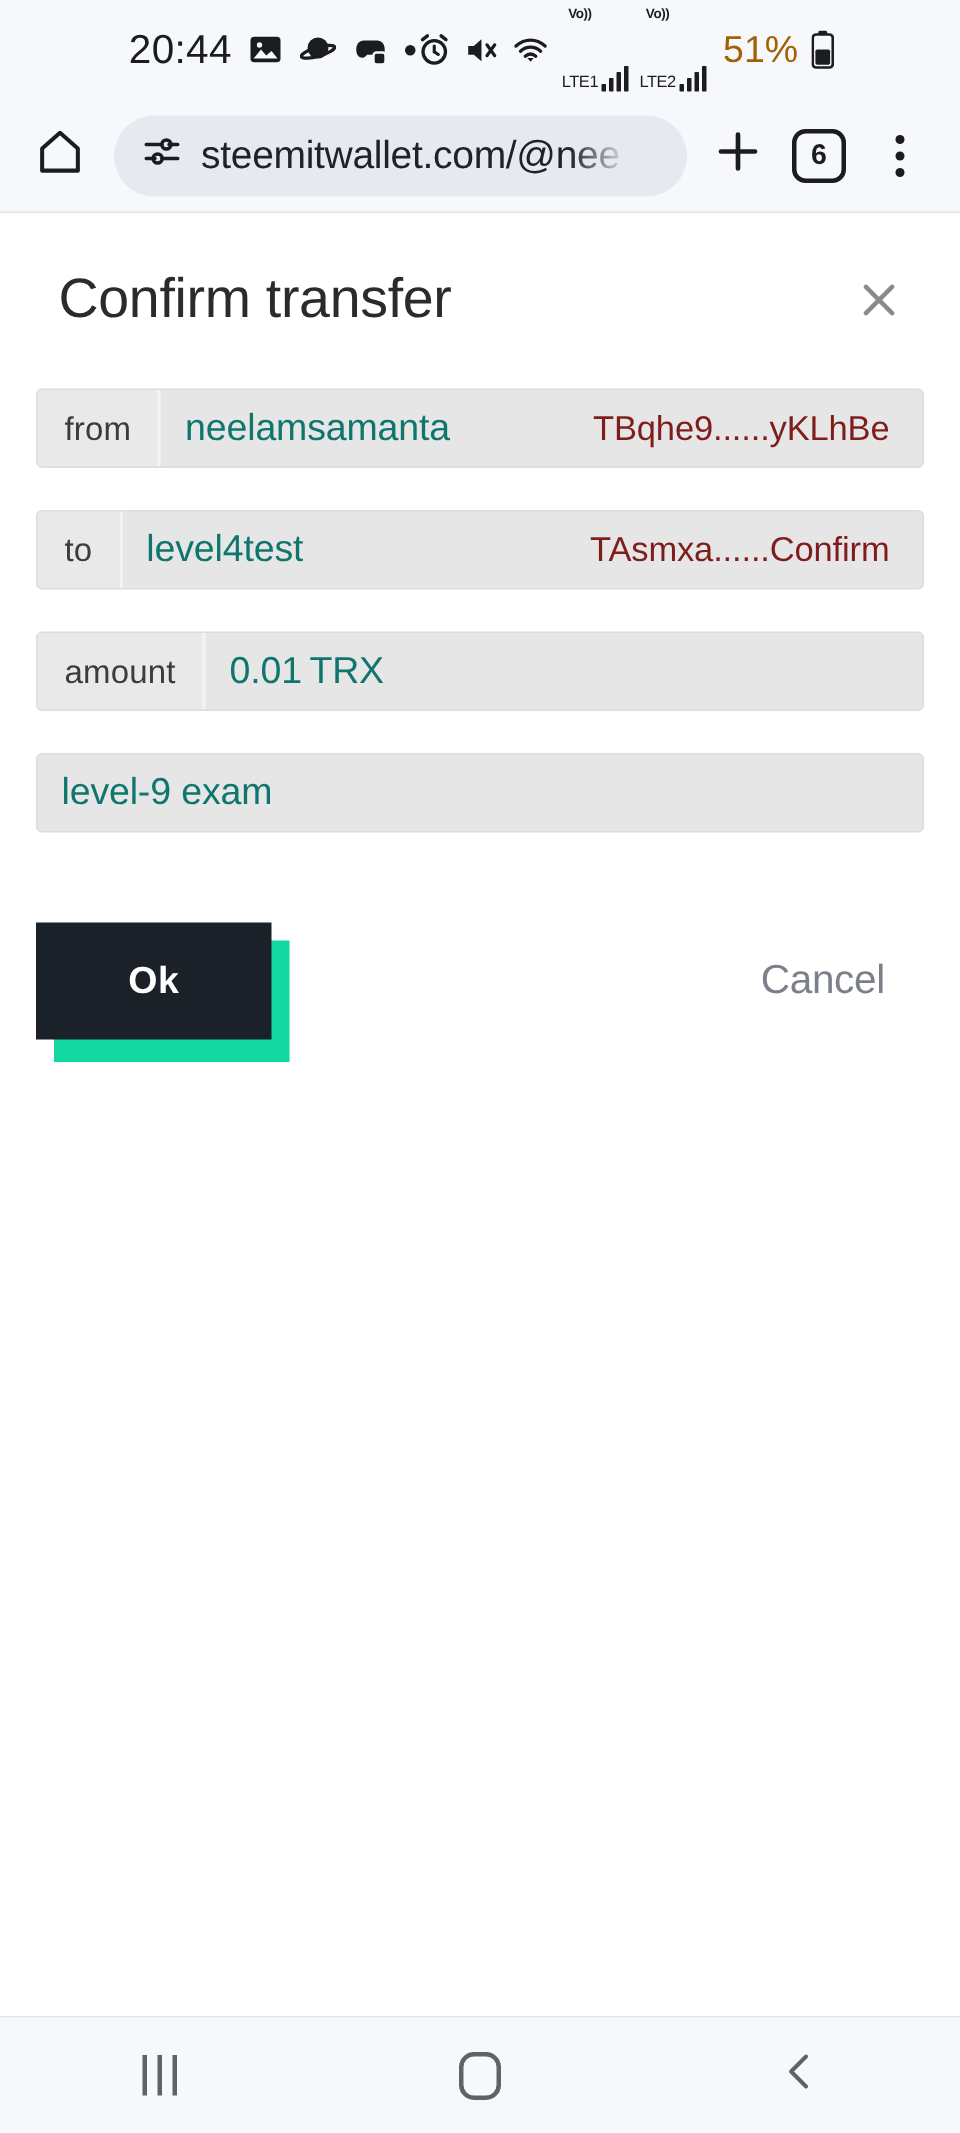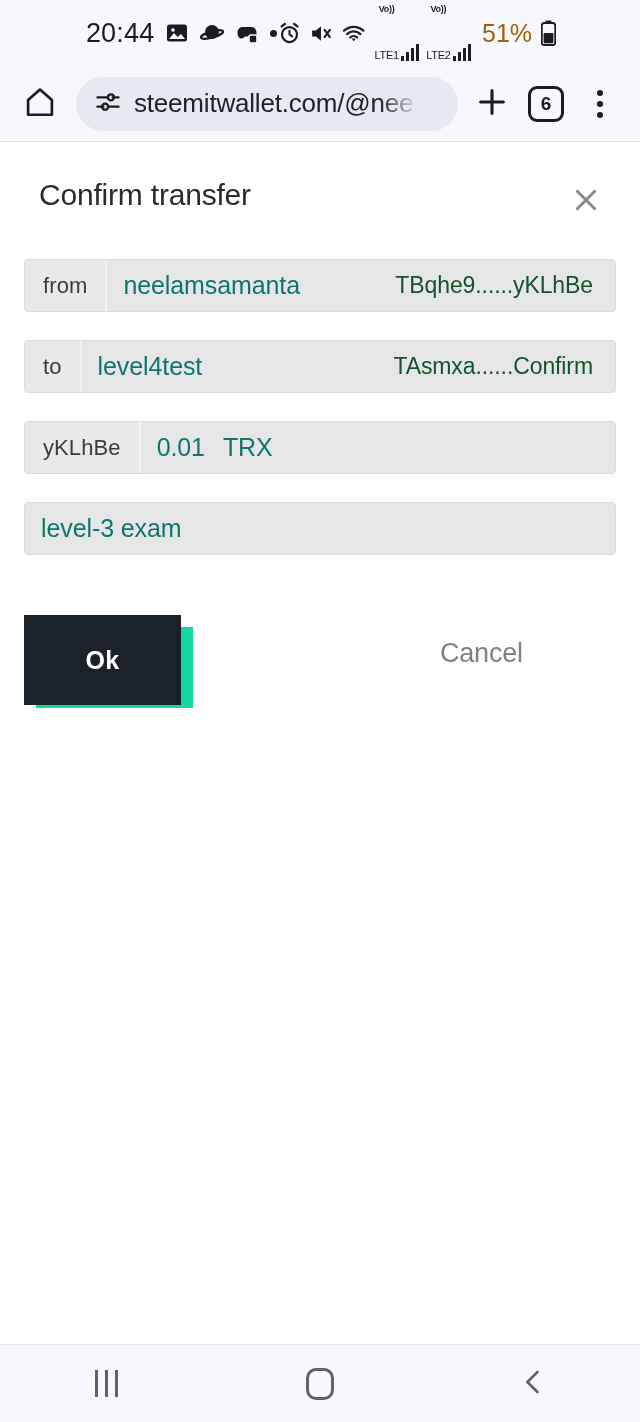--- a/index.html
+++ b/index.html
@@ -113,21 +113,21 @@
     position: relative;
     overflow: hidden;
   }
   .dialog-head {
     display: flex;
     align-items: flex-start;
     justify-content: space-between;
     padding: 36px 30px 0 39px;
   }
   .dialog-title {
-    font-size: 30px;
+    font-size: 37px;
     color: #2b2b2b;
     font-weight: normal;
     letter-spacing: -0.2px;
   }
   .close-x {
     width: 44px; height: 44px;
     display: flex; align-items: center; justify-content: center;
     margin-top: 2px; margin-right: 2px;
   }
 
@@ -164,26 +164,26 @@
   }
   .row-main {
     font-size: 25px;
     color: #0f766e;
     white-space: nowrap;
     overflow: hidden;
     letter-spacing: -0.1px;
   }
   .row-sub {
     font-size: 23px;
-    color: #14532d;
+    color: #7f1d1d;
     white-space: nowrap;
     margin-left: 16px;
     letter-spacing: -0.1px;
   }
-  .row-amount { display: flex; align-items: baseline; gap: 18px; }
+  .row-amount { display: flex; align-items: baseline; gap: 5px; }
 
   
   .actions {
     position: relative;
     margin-top: 60px;
     padding: 0 24px;
     height: 110px;
   }
   .ok-wrap {
     position: absolute;
@@ -194,38 +194,38 @@
   }
   .ok-shadow {
     position: absolute;
     left: 12px; top: 12px;
     width: 157px; height: 81px;
     background: #13d8a0;
   }
   .ok-btn {
     position: absolute;
     left: 0; top: 0;
-    width: 157px; height: 90px;
+    width: 157px; height: 78px;
     background: #1b2129;
     color: #ffffff;
     font-size: 25px;
     font-weight: bold;
     display: flex;
     align-items: center;
     justify-content: center;
     border: none;
     font-family: "Liberation Sans", sans-serif;
     letter-spacing: 0.3px;
   }
   .cancel-btn {
     position: absolute;
     left: 440px;
     top: 23px;
     width: 150px;
-    text-align: left;
+    text-align: right;
     font-size: 27px;
     color: #7c8089;
     background: none;
     border: none;
     font-family: "Liberation Sans", sans-serif;
     letter-spacing: -0.2px;
   }
 
   
   .navbar {
@@ -397,32 +397,32 @@
 
       <div class="row">
         <div class="row-label">to</div>
         <div class="row-value">
           <span class="row-main">level4test</span>
           <span class="row-sub">TAsmxa......Confirm</span>
         </div>
       </div>
 
       <div class="row">
-        <div class="row-label">yKLhBe</div>
+        <div class="row-label">amount</div>
         <div class="row-value">
           <span class="row-amount">
             <span class="row-main">0.01</span>
             <span class="row-main">TRX</span>
           </span>
         </div>
       </div>
 
       <div class="row">
         <div class="row-value">
-          <span class="row-main">level-3 exam</span>
+          <span class="row-main">level-9 exam</span>
         </div>
       </div>
 
     </div>
 
     <div class="actions">
       <div class="ok-wrap">
         <div class="ok-shadow"></div>
         <button class="ok-btn">Ok</button>
       </div>

